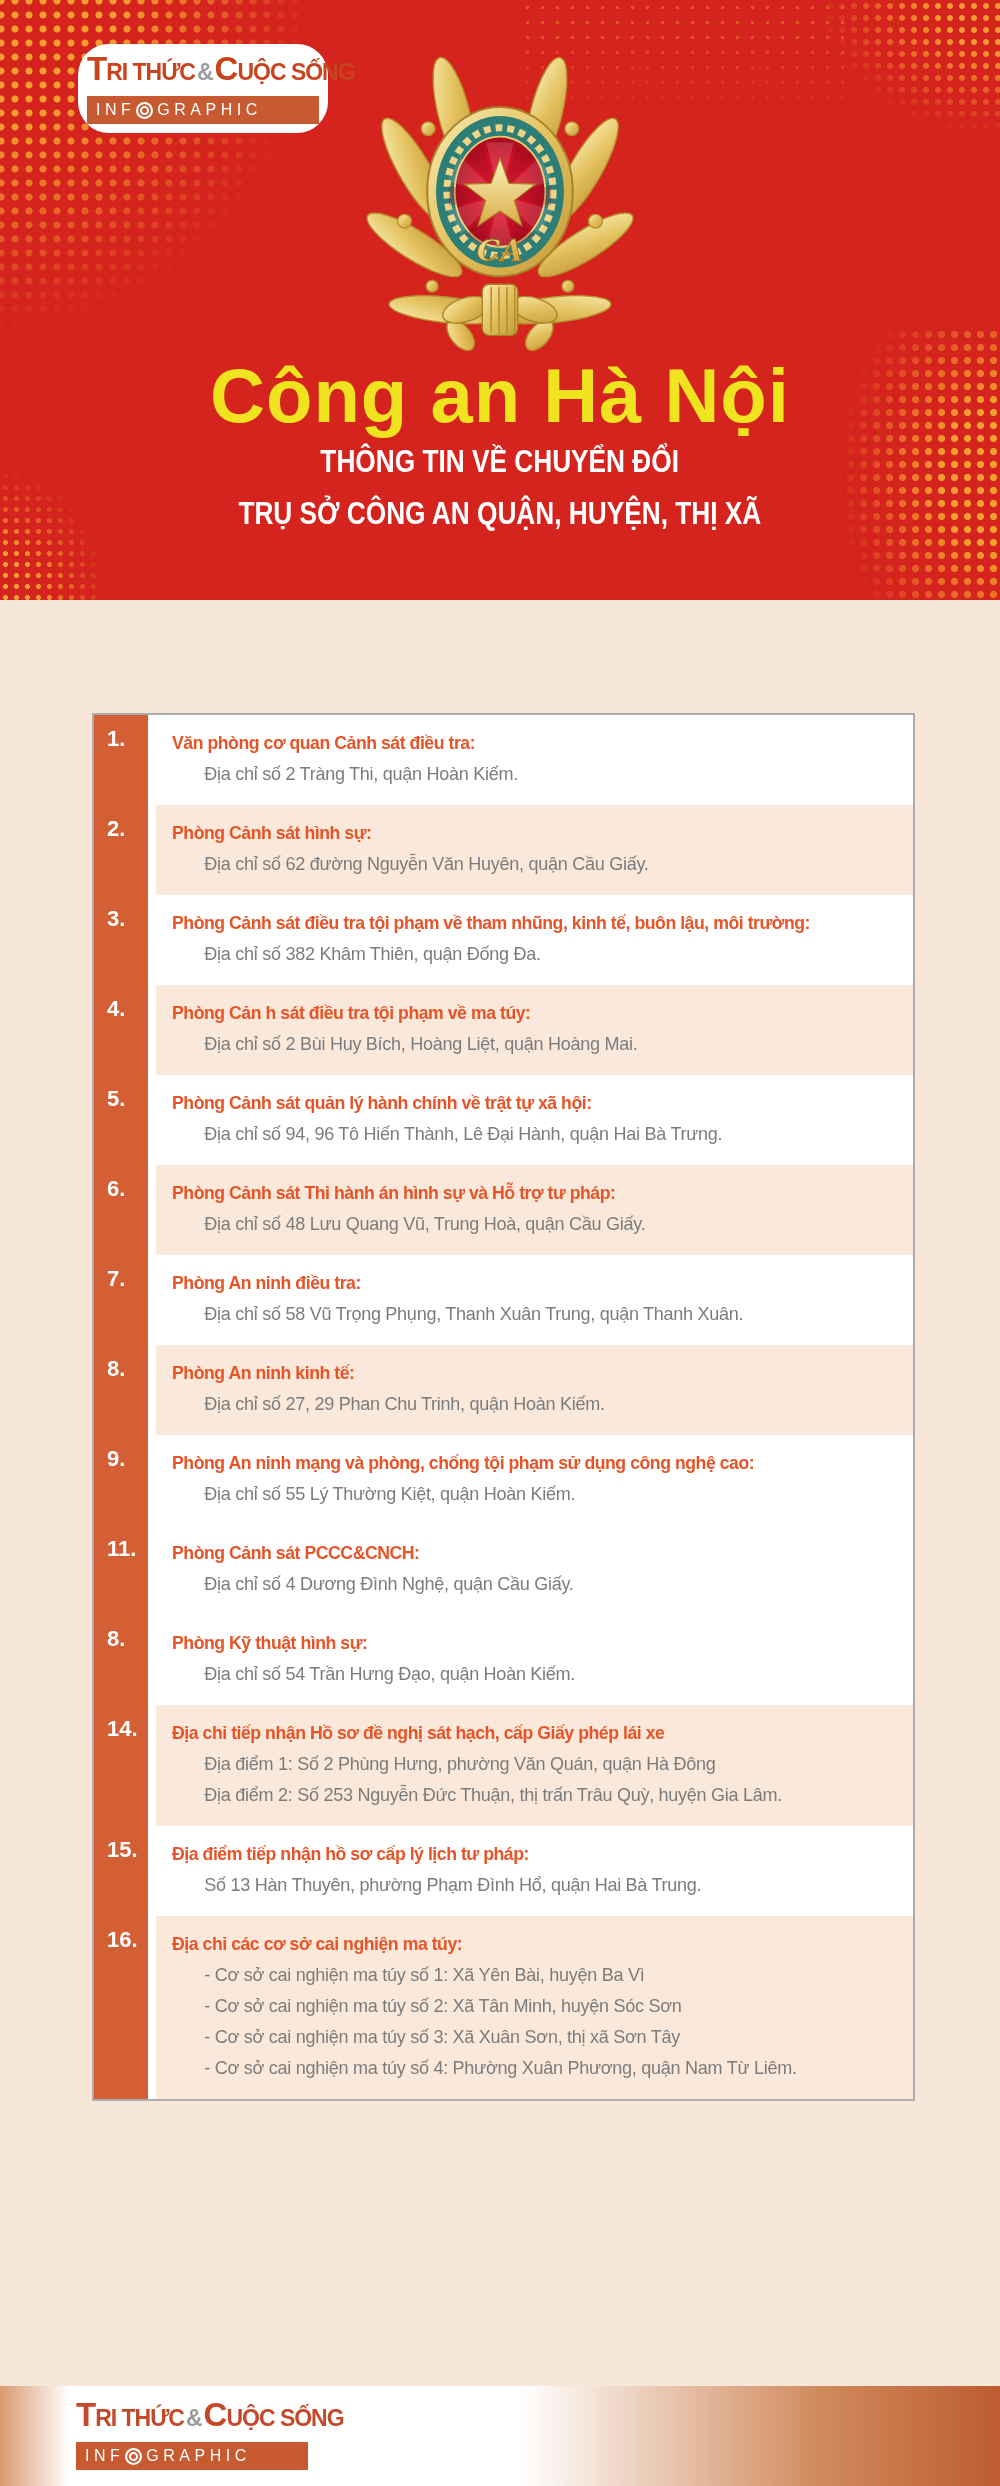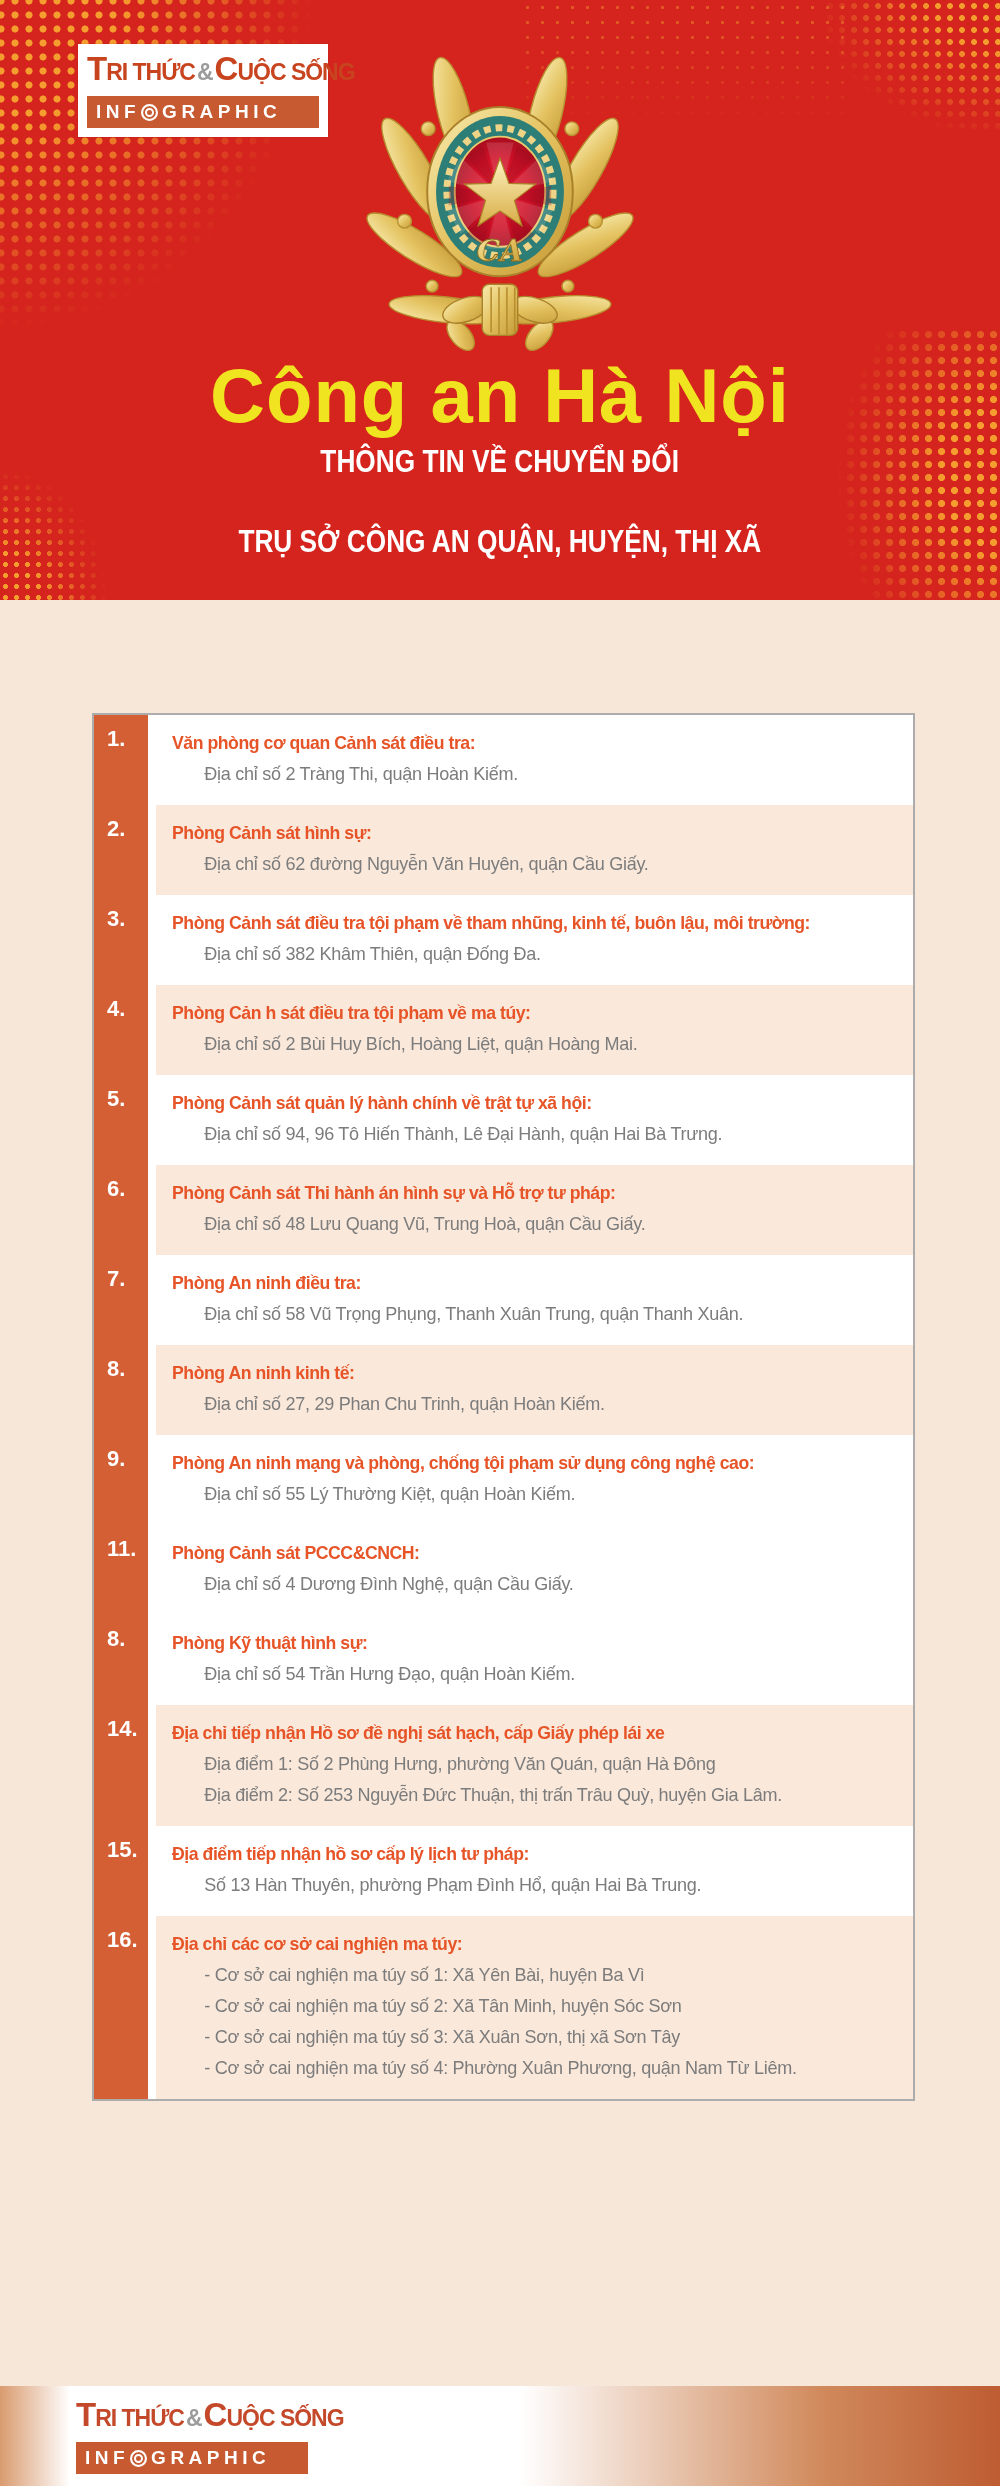--- a/index.html
+++ b/index.html
@@ -23,40 +23,40 @@
     mask-image:radial-gradient(ellipse 120% 110% at 100% 55%,#000 25%,transparent 70%);}
   .d-bl{left:0;top:460px;width:115px;height:140px;background-size:11px 11px;
     background-image:radial-gradient(circle,var(--dot_orange,#F59D2E) 2.2px,rgba(245,157,46,0) 2.8px);
     -webkit-mask-image:radial-gradient(ellipse 130% 130% at 0% 100%,#000 25%,transparent 72%);
     mask-image:radial-gradient(ellipse 130% 130% at 0% 100%,#000 25%,transparent 72%);}
   .d-faint{right:150px;top:0;width:330px;height:130px;opacity:.65;background-size:15px 15px;
     background-image:radial-gradient(circle,#E9762B 1.3px,rgba(233,118,43,0) 1.9px);
     -webkit-mask-image:linear-gradient(180deg,#000 20%,transparent 95%);
     mask-image:linear-gradient(180deg,#000 20%,transparent 95%);}
   
-  .logo{position:absolute;width:232px;}
+  .logo{position:absolute;width:232px;border-radius:31px;}
   .logo-header{left:78px;top:44px;background:#fff;padding:8px 9px 9px;box-shadow:0 0 0 1px rgba(0,0,0,.04);}
   .logo-footer{left:76px;top:2398px;background:transparent;padding:0;}
   .logo-line1{color:var(--logo_red,#C8441F);font-weight:bold;white-space:nowrap;line-height:34px;letter-spacing:-1px;}
   .logo-line1 .big{font-size:33px;}
   .logo-line1 .sm{font-size:23px;}
   .logo-line1 .amp{color:#9B9B9B;font-size:23px;padding:0 2px;}
-  .logo-bar{margin-top:4px;background:var(--bar_orange,#C75A31);color:#fff;font-weight:bold;
-    font-size:19px;letter-spacing:4.5px;padding:5px 0 5px 9px;white-space:nowrap;display:flex;align-items:center;}
+  .logo-bar{margin-top:4px;background:var(--bar_orange,#C75A31);color:#fff;font-weight:normal;
+    font-size:16px;letter-spacing:4.5px;padding:5px 0 5px 9px;white-space:nowrap;display:flex;align-items:center;}
   .o-icon{display:inline-block;width:13px;height:13px;border:2px solid #fff;border-radius:50%;
     box-shadow:inset 0 0 0 2px var(--bar_orange,#C75A31),inset 0 0 0 4px #fff;margin:0 4px 0 1px;}
   
   .emblem{position:absolute;left:50%;top:52px;transform:translateX(-50%);}
   
   .big-title{position:absolute;left:0;right:0;top:356px;text-align:center;
     color:var(--yellow,#F0E31F);font-size:76px;font-weight:bold;letter-spacing:1px;line-height:80px;}
   .sub{position:absolute;left:0;right:0;text-align:center;color:#fff;font-weight:bold;font-size:32px;line-height:46px;}
   .sub span{display:inline-block;transform:scaleX(.82);white-space:nowrap;}
   .sub1{top:438px;}
-  .sub2{top:518px;}
+  .sub2{top:490px;}
   
   .panel{position:absolute;left:92px;top:713px;width:823px;box-sizing:border-box;
     border:2px solid var(--panel_border,#ACACAC);background:#fff;}
   .row{display:flex;align-items:stretch;}
   .num{flex:0 0 54px;background:var(--num_orange,#D45F35);color:#fff;font-weight:bold;
     font-size:22px;padding:11px 0 0 13px;box-sizing:border-box;}
   .gut{flex:0 0 8px;background:#fff;}
   .content{flex:1 1 auto;padding:13px 10px 16px 16px;box-sizing:border-box;overflow:hidden;}
   .row-w .content{background:#fff;}
   .row-p .content{background:var(--row_peach,#FAE8DB);}

